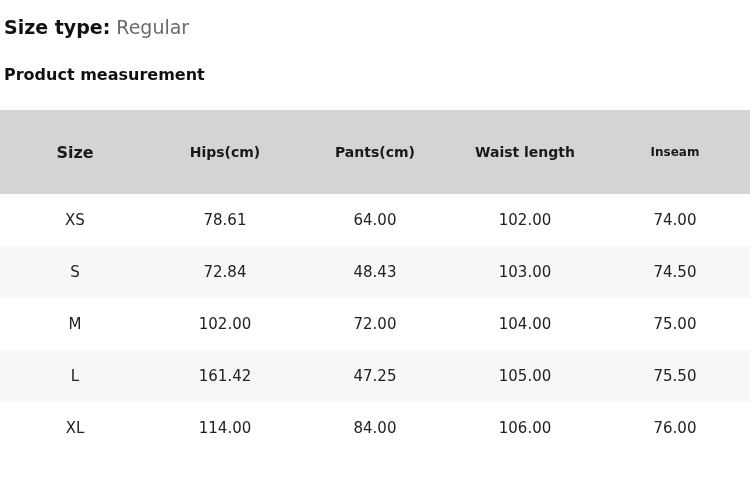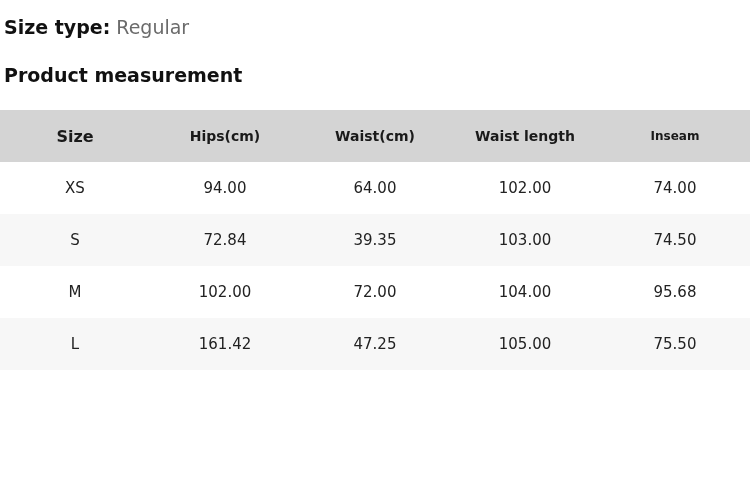--- a/index.html
+++ b/index.html
@@ -29,40 +29,40 @@
     color: #111111;
   }
   .size-type-value {
     font-weight: normal;
     color: #6b6b6b;
     margin-left: 6px;
     font-size: 19px;
   }
   .section-title {
     padding: 22px 0 0 4px;
-    font-size: 19px;
+    font-size: 16px;
     font-weight: bold;
     line-height: 26px;
     color: #111111;
   }
   table.measure {
     margin-top: 22px;
     width: 750px;
     border-collapse: collapse;
     table-layout: fixed;
   }
   table.measure th {
     background: #d4d4d4;
     font-size: 14px;
     font-weight: bold;
     color: #1a1a1a;
     height: 52px;
     text-align: center;
     vertical-align: middle;
-    padding: 0;
+    padding: 16px;
   }
   table.measure th.col-size {
     font-size: 16px;
   }
   table.measure th.col-inseam {
     font-size: 12px;
   }
   table.measure td {
     font-size: 15px;
     color: #222222;
@@ -101,50 +101,57 @@
       <col class="c0">
         <col class="c1">
         <col class="c2">
         <col class="c3">
         <col class="c4">
     </colgroup>
     <thead>
       <tr>
         <th class="col-size">Size</th>
         <th>Hips(cm)</th>
-        <th>Waist(cm)</th>
+        <th>Pants(cm)</th>
         <th>Waist length</th>
         <th class="col-inseam">Inseam</th>
       </tr>
     </thead>
     <tbody>
       <tr>
         <td class="cell-size">XS</td>
-        <td>94.00</td>
+        <td>78.61</td>
         <td>64.00</td>
         <td>102.00</td>
         <td>74.00</td>
       </tr>
       <tr class="alt">
         <td class="cell-size">S</td>
         <td>72.84</td>
-        <td>39.35</td>
+        <td>48.43</td>
         <td>103.00</td>
         <td>74.50</td>
       </tr>
       <tr>
         <td class="cell-size">M</td>
         <td>102.00</td>
         <td>72.00</td>
         <td>104.00</td>
-        <td>95.68</td>
+        <td>75.00</td>
       </tr>
       <tr class="alt">
         <td class="cell-size">L</td>
         <td>161.42</td>
         <td>47.25</td>
         <td>105.00</td>
         <td>75.50</td>
       </tr>
+      <tr>
+        <td class="cell-size">XL</td>
+        <td>114.00</td>
+        <td>84.00</td>
+        <td>106.00</td>
+        <td>76.00</td>
+      </tr>
     </tbody>
   </table>
 
 </div>
 
 </body></html>

